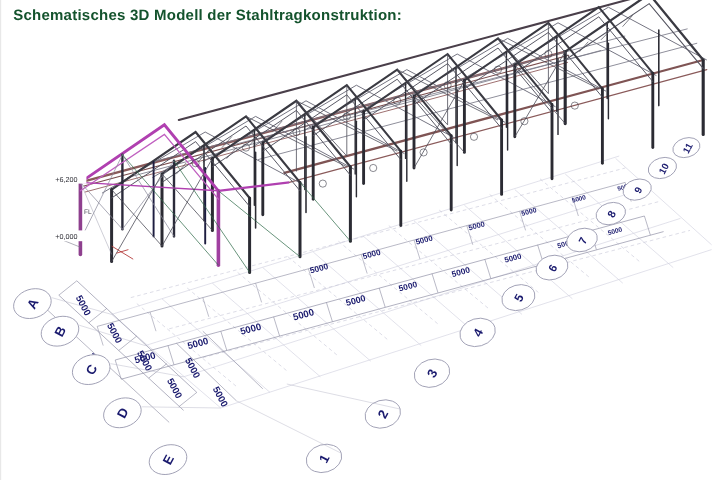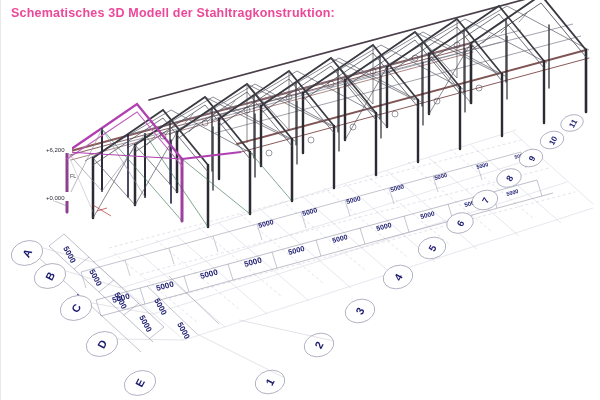--- a/index.html
+++ b/index.html
@@ -5,21 +5,21 @@
   html,body{margin:0;padding:0;background:#ffffff;}
   body{
     width:600px;height:400px;overflow:hidden;position:relative;
     font-family:"Liberation Sans", sans-serif;
     border-left:1px solid #e8e8e8;
     box-sizing:border-box;
   }
   #page-title{
     position:absolute;left:10px;top:6px;
     font-size:12.5px;font-weight:bold;letter-spacing:.2px;
-    color:#ec4899;white-space:nowrap;
+    color:#14532d;white-space:nowrap;
   }
   #drawing{position:absolute;left:0;top:0;width:600px;height:400px;}
 </style>
 </head>
 <body>
 
 <div id="page-title">Schematisches 3D Modell der Stahltragkonstruktion:</div>
 
 <svg id="drawing" viewBox="0 0 600 400" xmlns="http://www.w3.org/2000/svg">
 

